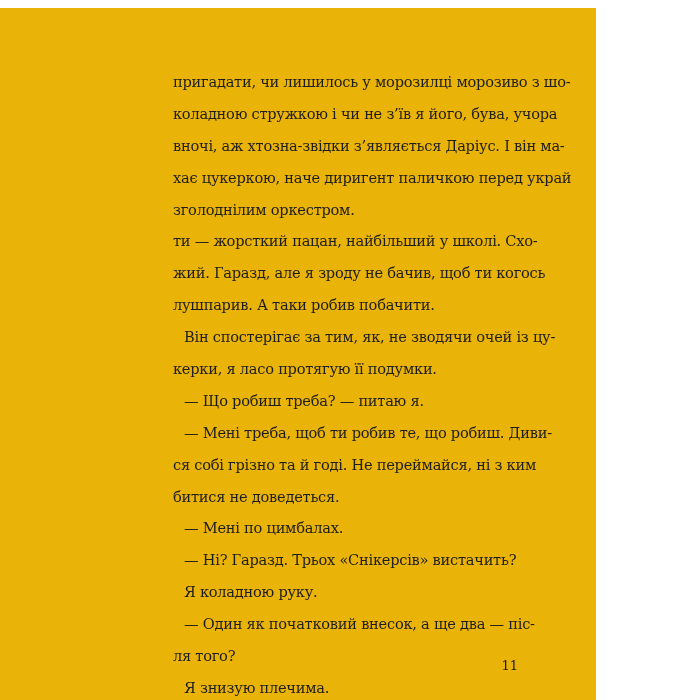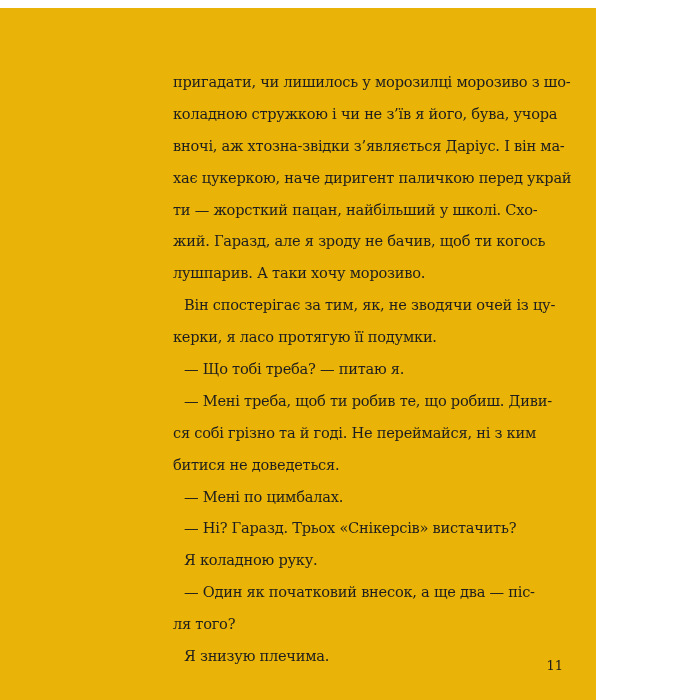--- a/index.html
+++ b/index.html
@@ -43,38 +43,38 @@
     }
     .page-number {
       position: absolute;
       left: 496px;
       top: 648px;
       width: 22px;
       text-align: right;
       font-size: 13px;
       line-height: 20px;
       color: #1e1e1e;
-      margin-left: 45px;
     }
   </style>
 </head>
 <body>
 
 <div class="page">
   <div class="text-block">
     <div class="line justify">пригадати, чи лишилось у морозилці морозиво з шо-</div>
     <div class="line justify">коладною стружкою і чи не з’їв я його, бува, учора</div>
     <div class="line justify">вночі, аж хтозна-звідки з’являється Даріус. І він ма-</div>
     <div class="line justify">хає цукеркою, наче диригент паличкою перед украй</div>
+    <div class="line">зголоднілим оркестром.</div>
     <div class="line justify">ти — жорсткий пацан, найбільший у школі. Схо-</div>
     <div class="line justify">жий. Гаразд, але я зроду не бачив, щоб ти когось</div>
-    <div class="line">лушпарив. А таки хочу морозиво.</div>
+    <div class="line">лушпарив. А таки робив побачити.</div>
     <div class="line justify indent">Він спостерігає за тим, як, не зводячи очей із цу-</div>
     <div class="line">керки, я ласо протягую її подумки.</div>
-    <div class="line indent">— Що тобі треба? — питаю я.</div>
+    <div class="line indent">— Що робиш треба? — питаю я.</div>
     <div class="line justify indent">— Мені треба, щоб ти робив те, що робиш. Диви-</div>
     <div class="line justify">ся собі грізно та й годі. Не переймайся, ні з ким</div>
     <div class="line">битися не доведеться.</div>
     <div class="line indent">— Мені по цимбалах.</div>
     <div class="line indent">— Ні? Гаразд. Трьох «Снікерсів» вистачить?</div>
     <div class="line indent">Я коладною руку.</div>
     <div class="line justify indent">— Один як початковий внесок, а ще два — піс-</div>
     <div class="line">ля того?</div>
     <div class="line indent">Я знизую плечима.</div>
 

